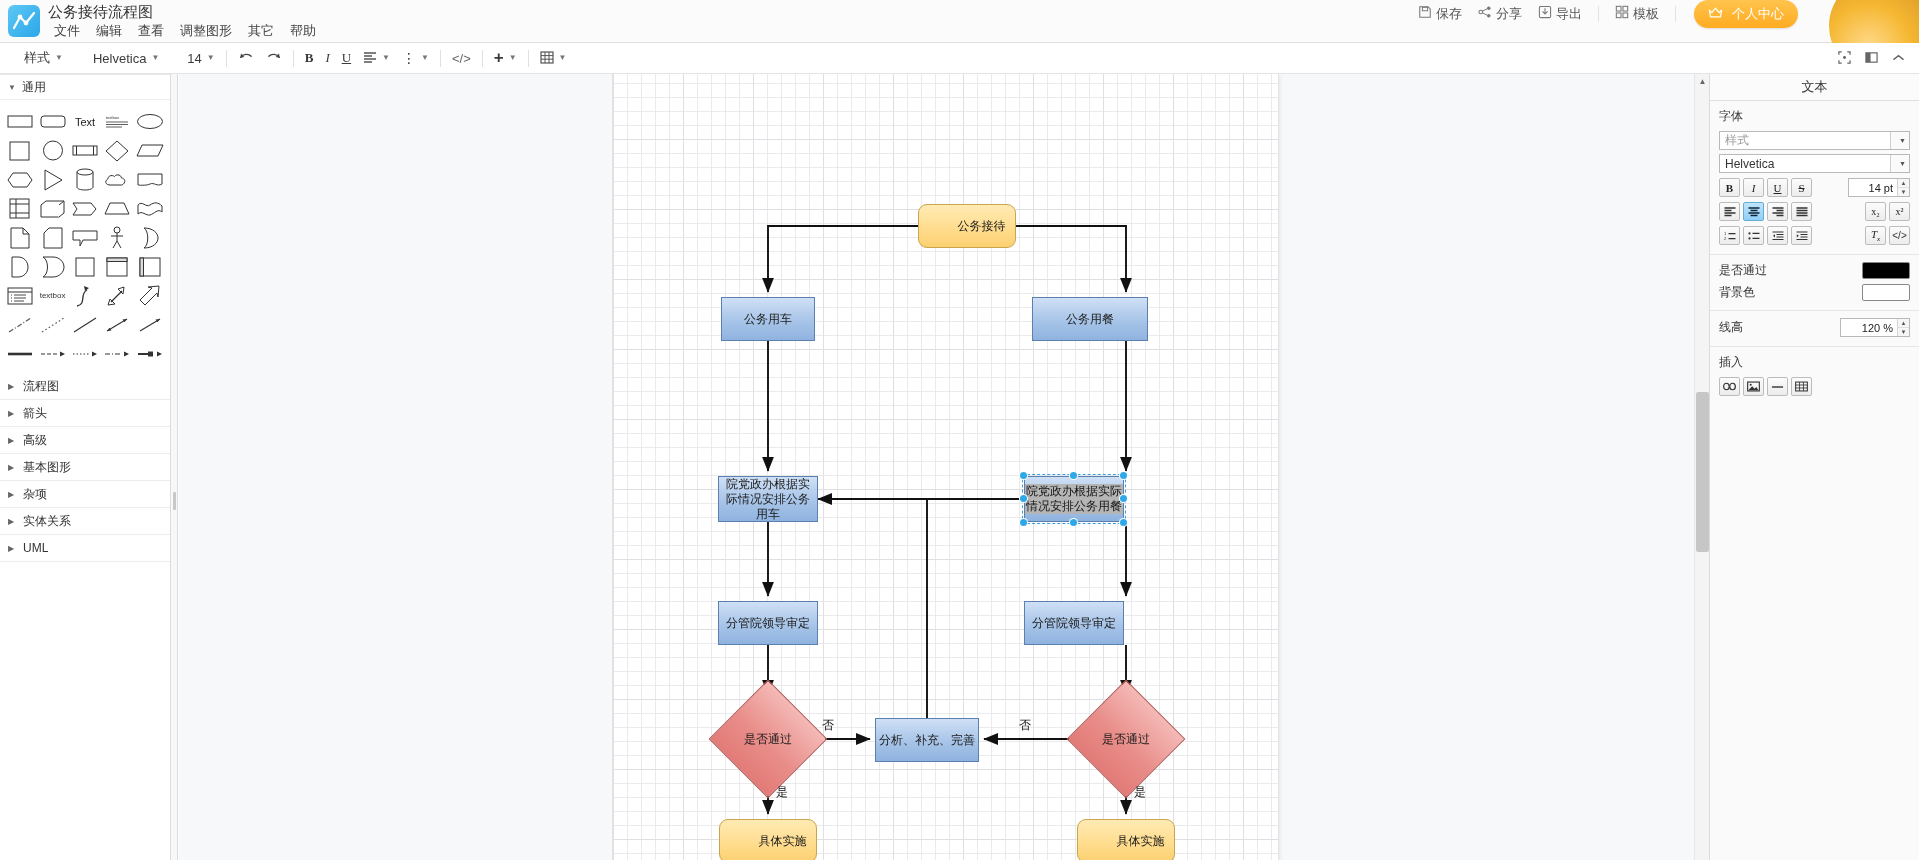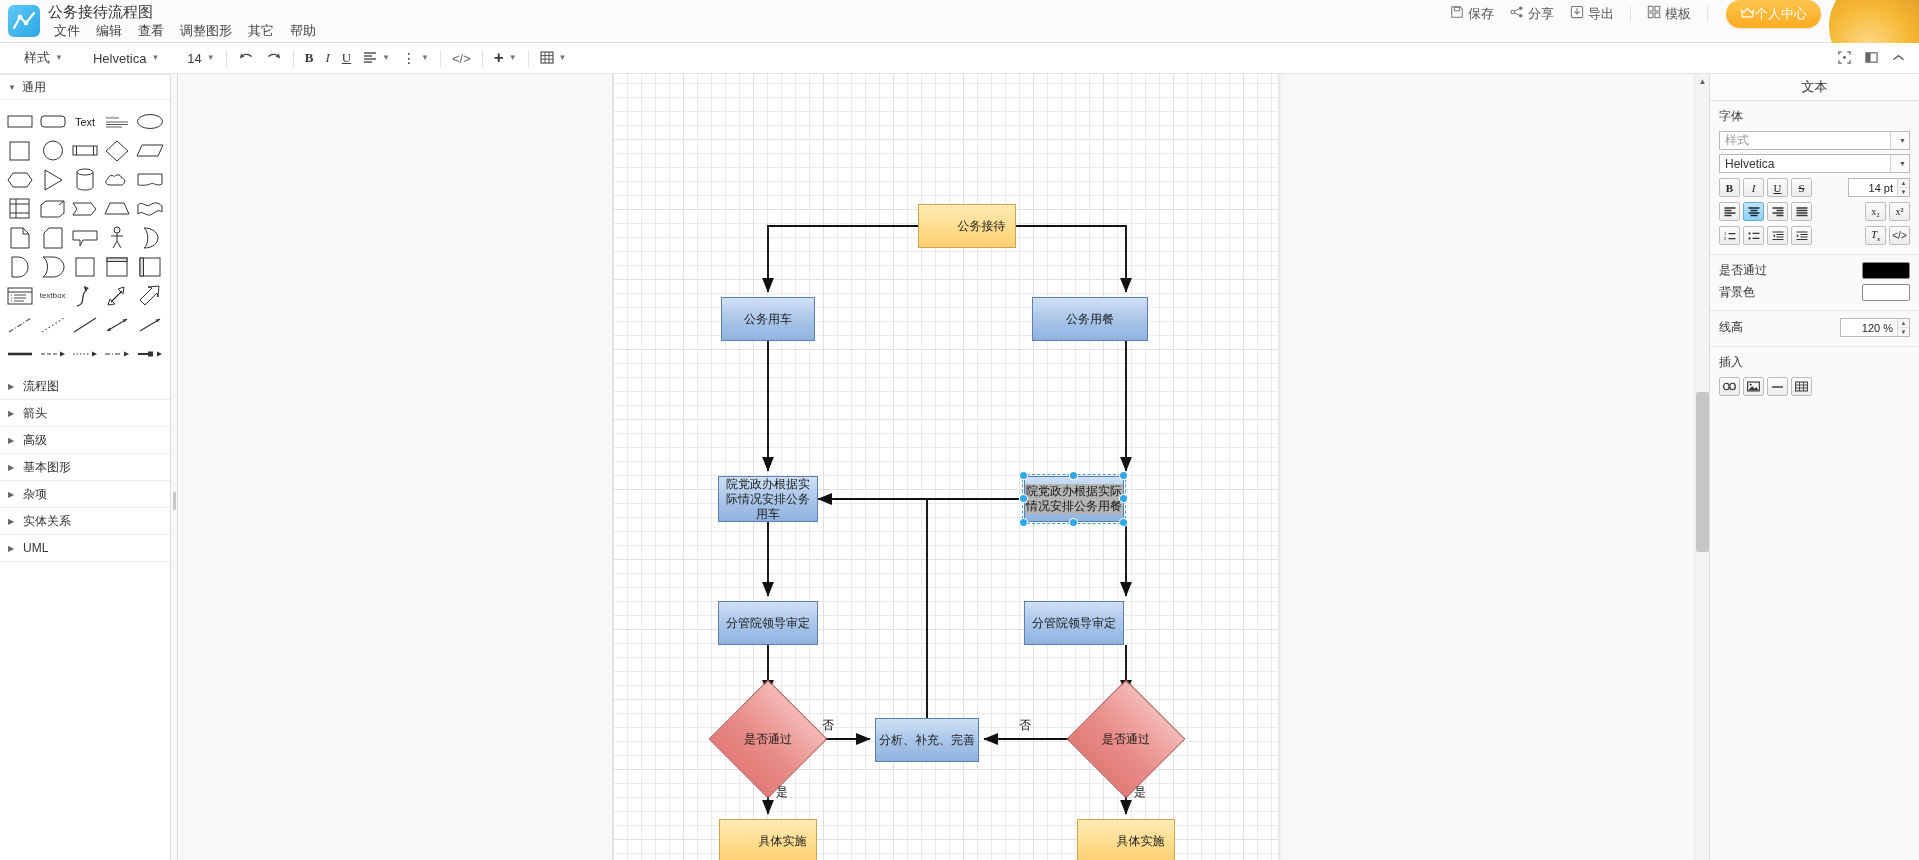--- a/index.html
+++ b/index.html
@@ -27,28 +27,28 @@
     position:absolute; left:48px; top:3px;
     font-size:15px; color:#333; line-height:17px;
     white-space:nowrap;
   }
   .menubar { position:absolute; left:46px; top:22px; height:20px; display:flex; }
   .menubar .mi {
     font-size:13px; color:#444; padding:1px 8px; cursor:default; line-height:16px;
     white-space:nowrap;
   }
 
-  .hdr-right { position:absolute; right:98px; top:0; height:27px; display:flex; align-items:center; }
+  .hdr-right { position:absolute; right:121px; top:0; height:27px; display:flex; align-items:center; }
   .hdr-btn {
     display:flex; align-items:center; gap:4px; padding:4px 8px;
     font-size:13px; color:#555; cursor:pointer; white-space:nowrap;
   }
   .hdr-sep { width:1px; height:16px; background:#e2e2e2; margin:0 8px; }
   .vip-btn {
-    display:flex; align-items:center; gap:0;
+    display:flex; align-items:center; gap:9px;
     background:linear-gradient(180deg,#ffc44d 0%,#ffab21 100%);
     color:#fff; font-size:13px; border-radius:14px;
     padding:5px 14px; margin-left:10px; cursor:pointer; white-space:nowrap;
     box-shadow:0 1px 2px rgba(0,0,0,.12);
   }
   .avatar-blob {
     position:absolute; right:0; top:0; width:108px; height:43px; overflow:hidden;
   }
   .avatar-blob i {
     position:absolute; left:18px; top:-26px; width:110px; height:104px; display:block;
@@ -137,21 +137,21 @@
   .diagram { position:absolute; left:0; top:0; width:665px; height:786px; }
 
   .node { position:absolute; display:flex; align-items:center; justify-content:center;
           text-align:center; font-size:12px; color:#1a1a1a; line-height:15px; cursor:pointer; }
   .n-blue {
     background:linear-gradient(180deg,#cfe0f5 0%,#a7c4e8 55%,#8fb3df 100%);
     border:1px solid #5b7fae;
   }
   .n-amber {
     background:linear-gradient(180deg,#ffeab4 0%,#ffdd8f 55%,#fcd071 100%);
-    border:1px solid #c9a54b; border-radius:0;padding-left:29px;
+    border:1px solid #c9a54b; border-radius:9px;padding-left:29px;
   }
   .n-diamond { position:absolute; }
   .n-diamond .dm {
     width:100%; height:100%;
     background:linear-gradient(180deg,#f4b9b6 0%,#e98e8a 55%,#e27b77 100%);
     border:1px solid #b05753;
     transform:rotate(45deg);
   }
   .n-diamond .dt {
     position:absolute; left:0; top:0; width:100%; height:100%;

